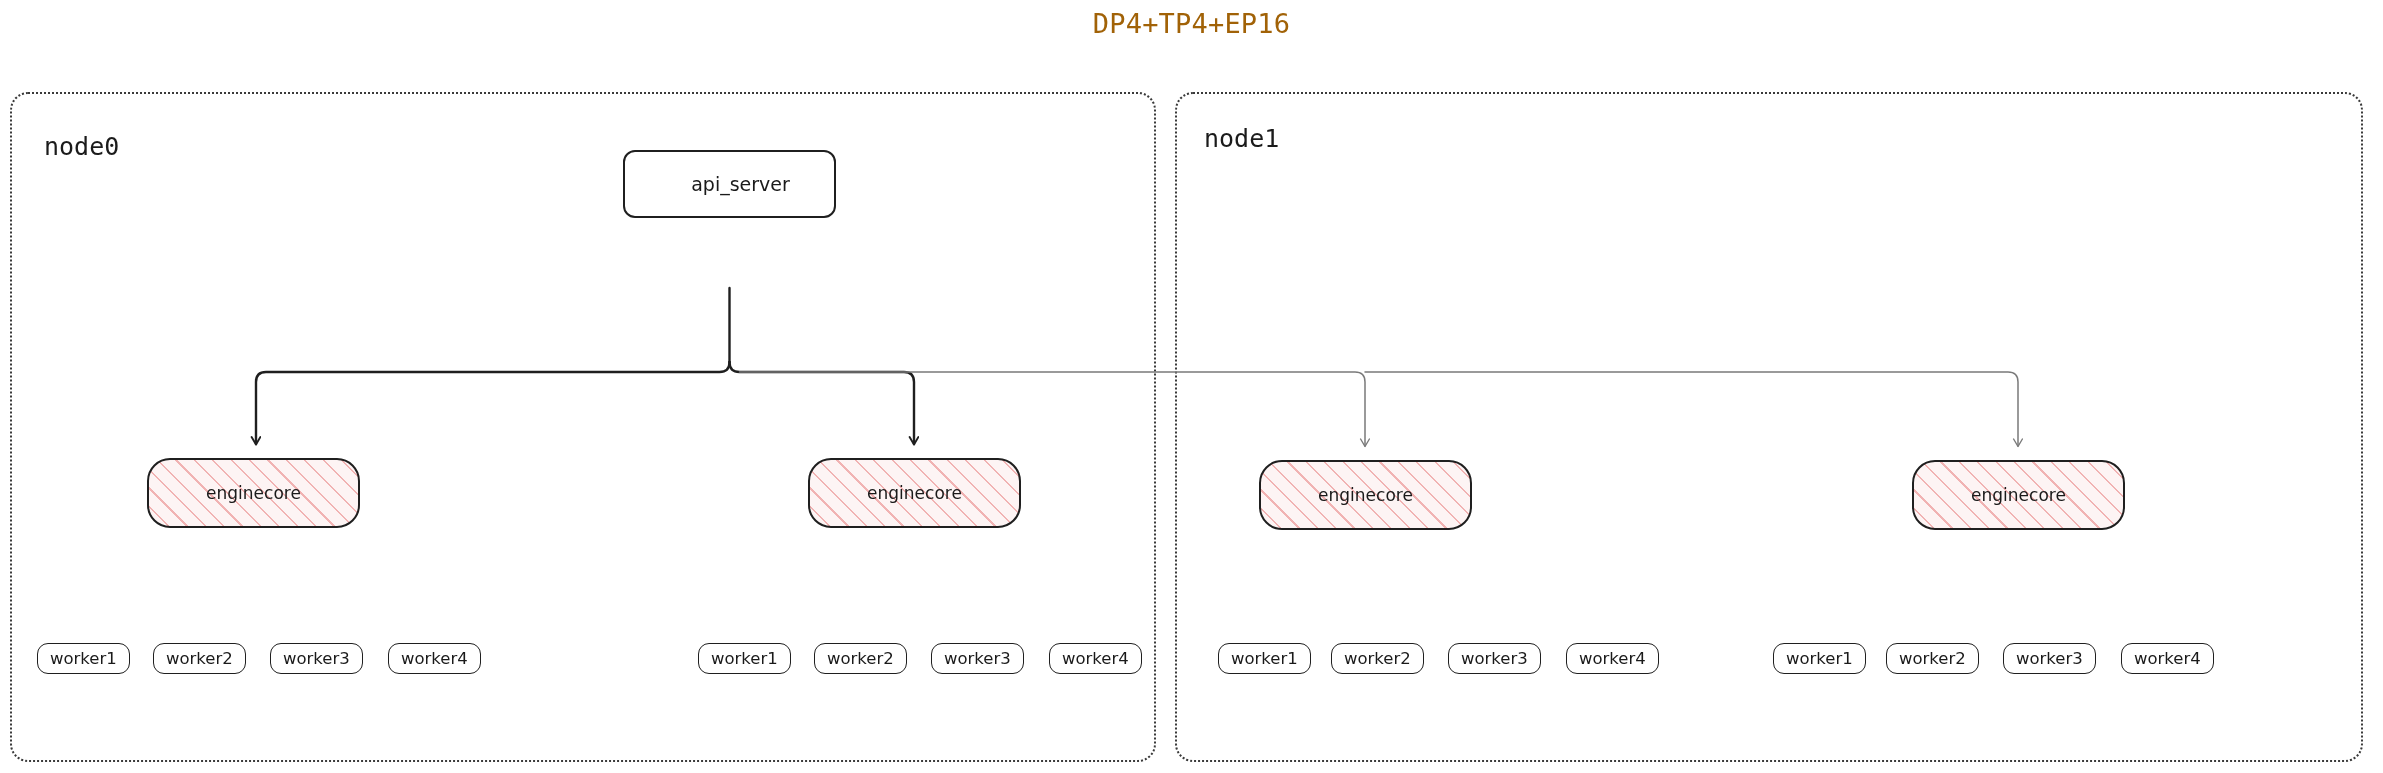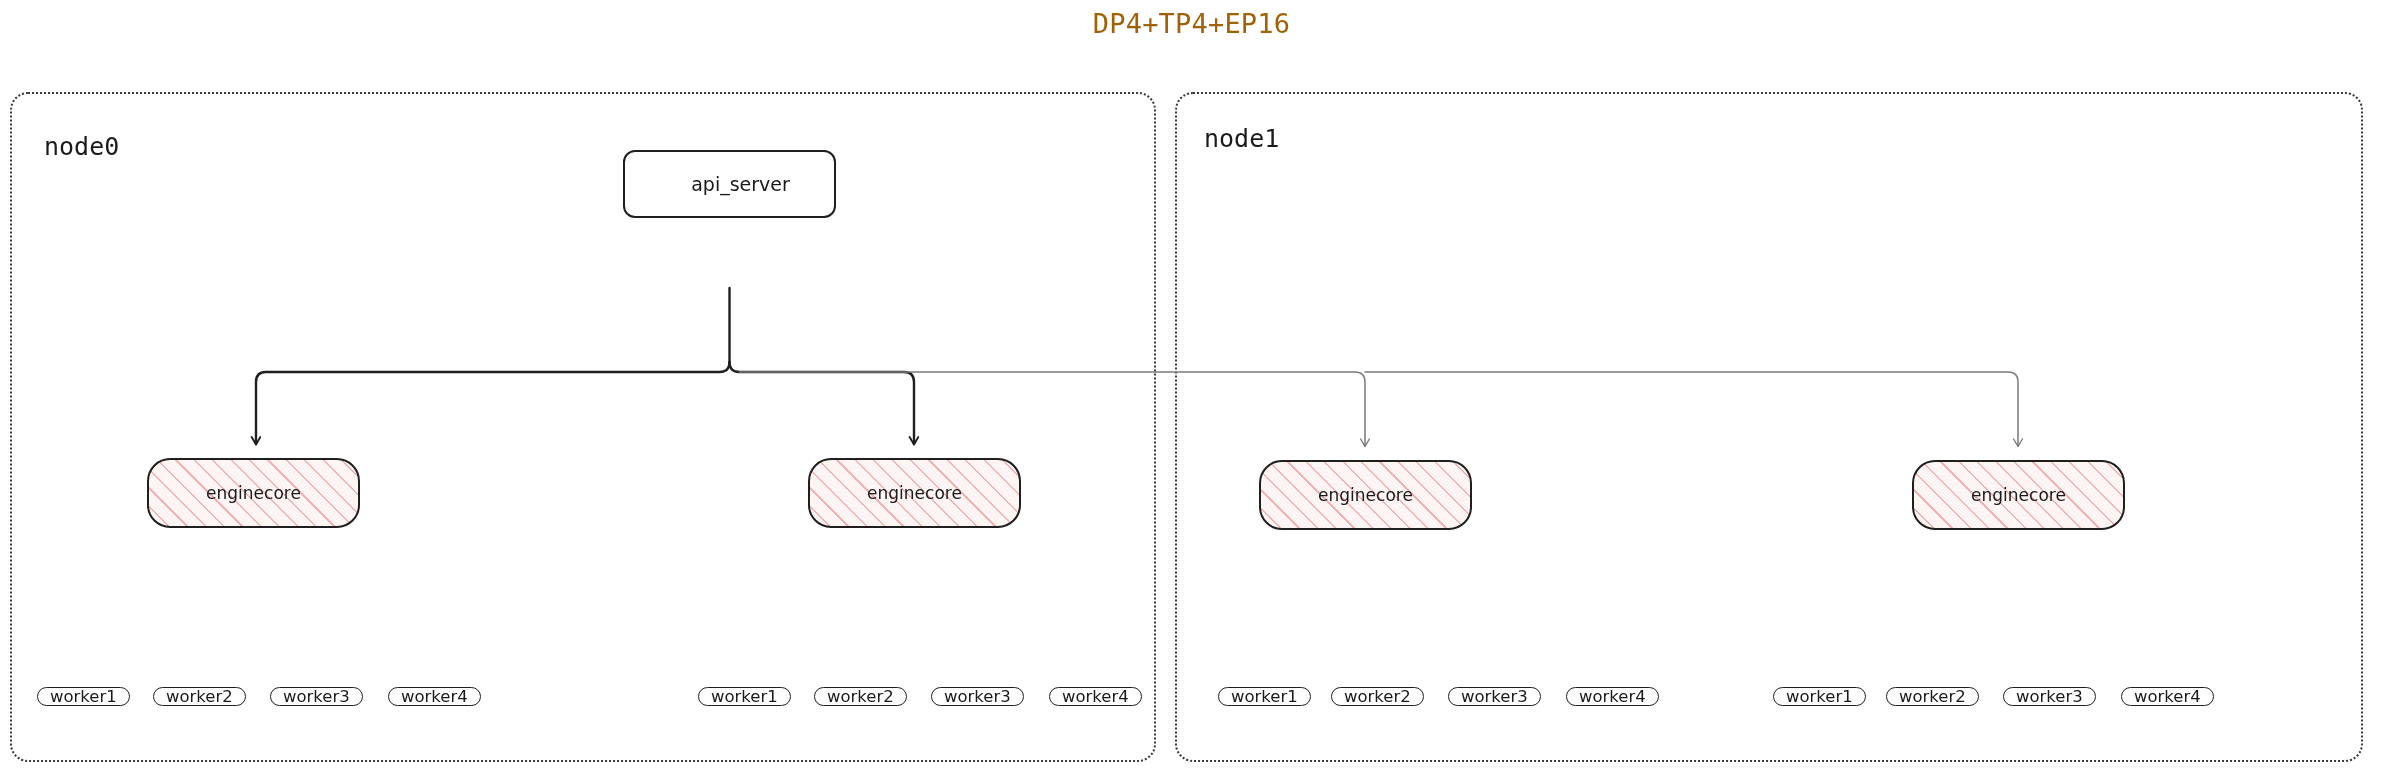--- a/index.html
+++ b/index.html
@@ -92,23 +92,22 @@
       rgba(231, 125, 125, 0.55) 1.6px,
       rgba(255, 255, 255, 0) 1.6px,
       rgba(255, 255, 255, 0) 13px
     );
   }
   
   .box-worker {
     border-radius: 11px;
     font-size: 16.5px;
     border-width: 1.8px;
-    height: 19px;
+    height: 31px;
     padding: 0 12px;
-    margin-top: 44px;
   }
 
   .gnode .lbl {
     position: relative;
     z-index: 2;
     pointer-events: none;
   }
 
   
   #edges {

